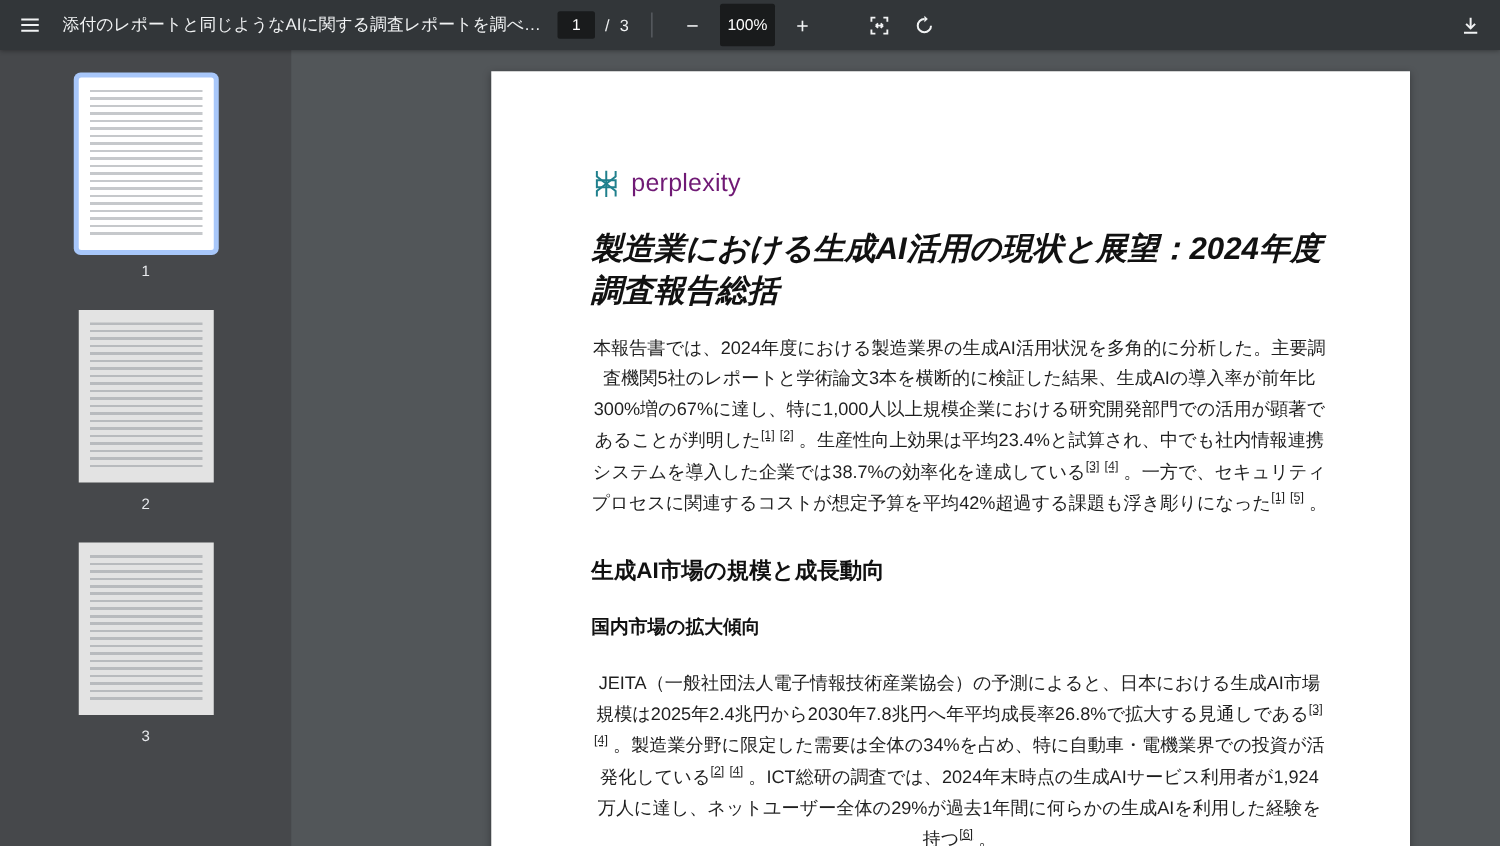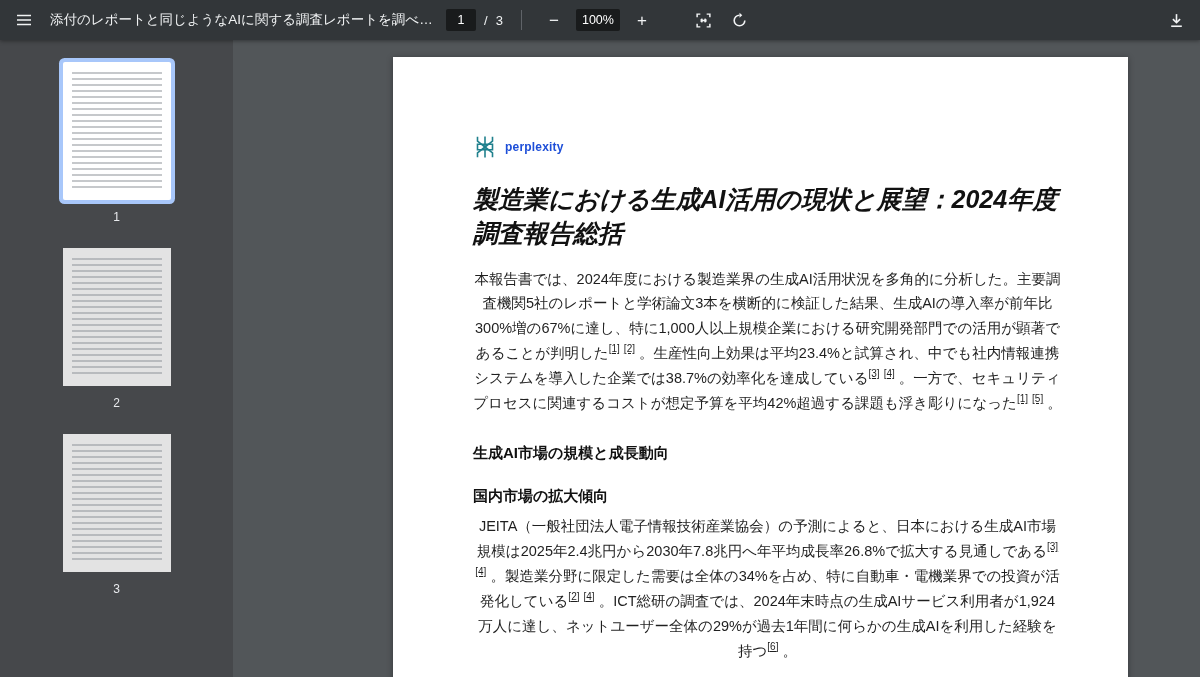--- a/index.html
+++ b/index.html
@@ -18,21 +18,21 @@
   .icon-btn { width:28px; height:28px; display:flex; align-items:center; justify-content:center;
     background:none; border:none; border-radius:50%; cursor:pointer; color:#f1f3f4; flex:0 0 auto; }
   .icon-btn svg { display:block; }
   .doc-title { font-size:13.5px; color:#f1f3f4; white-space:nowrap; overflow:hidden;
     text-overflow:ellipsis; max-width:440px; }
   .page-input { width:30px; height:22px; background:#191b1c; border:none; border-radius:2px;
     color:#fff; text-align:center; font-size:12.5px; outline:none; }
   .page-sep, .page-total { font-size:13px; color:#f1f3f4; }
   .tb-divider { width:1px; height:20px; background:#5f6368; margin:0 10px; }
   .zoom-glyph { font-size:17px; line-height:1; }
-  .zoom-display { min-width:44px; height:22px; background:#191b1c; border-radius:2px;
+  .zoom-display { min-width:44px; height:34px; background:#191b1c; border-radius:2px;
     color:#fff; font-size:12.5px; display:flex; align-items:center; justify-content:center; padding:0 6px; }
 
   
   .content { flex:1 1 auto; display:flex; min-height:0; }
 
   .sidebar { flex:0 0 233px; width:233px; background:var(--sidebar-bg,#46484b);
     padding-top:22px; display:flex; flex-direction:column; align-items:center; overflow:hidden; }
   .thumb { display:flex; flex-direction:column; align-items:center; margin-bottom:24px; cursor:pointer; }
   .thumb-page { width:108px; height:138px; background:#fff; position:relative; }
   .thumb-page.dim { background:#e3e3e3; }
@@ -40,26 +40,26 @@
     background:repeating-linear-gradient(to bottom, #8d9298 0 2px, transparent 2px 6px); opacity:.5; }
   .thumb.selected .thumb-page { box-shadow:0 0 0 4px var(--sel-blue,#a8c7fa); border-radius:2px; }
   .thumb-label { margin-top:10px; font-size:12px; color:#e8eaed; }
 
   .viewer { flex:1 1 auto; min-width:0; overflow:hidden; display:flex; justify-content:flex-start; }
   .page { width:735px; margin-left:160px; margin-top:17px; background:#fff; min-height:900px;
     box-shadow:0 1px 6px rgba(0,0,0,.35); padding:78px 66px 40px 80px; color:#1f1f1f; }
 
   
   .brand { display:flex; align-items:center; gap:8px; margin-bottom:24px; }
-  .brand-name { font-size:12px; font-weight:700; color:#1d4ed8; letter-spacing:.2px; }
+  .brand-name { font-size:20px; font-weight:400; color:#701a75; letter-spacing:.2px; }
   .doc-heading { font-size:25px; line-height:1.35; font-weight:700; color:#111;
     margin-bottom:16px;font-style:italic; }
   .doc-body p { font-size:14.5px; line-height:1.72; margin-bottom:18px; color:#1f1f1f;text-align:center; }
-  .doc-body h2 { font-size:15px; color:#111; margin:28px 0 16px; font-weight:700; }
-  .doc-body h3 { font-size:15px; color:#111; margin:24px 0 8px; font-weight:700; }
+  .doc-body h2 { font-size:18px; color:#111; margin:28px 0 16px; font-weight:700; }
+  .doc-body h3 { font-size:15px; color:#111; margin:24px 0 24px; font-weight:700; }
   .cite { font-size:10px; vertical-align:super; line-height:1; text-decoration:underline;
     color:#1f1f1f; cursor:pointer; white-space:nowrap; }
 </style>
 </head>
 <body>
 
 <div class="app">
 
   <header class="toolbar">
     <div class="tb-left">

